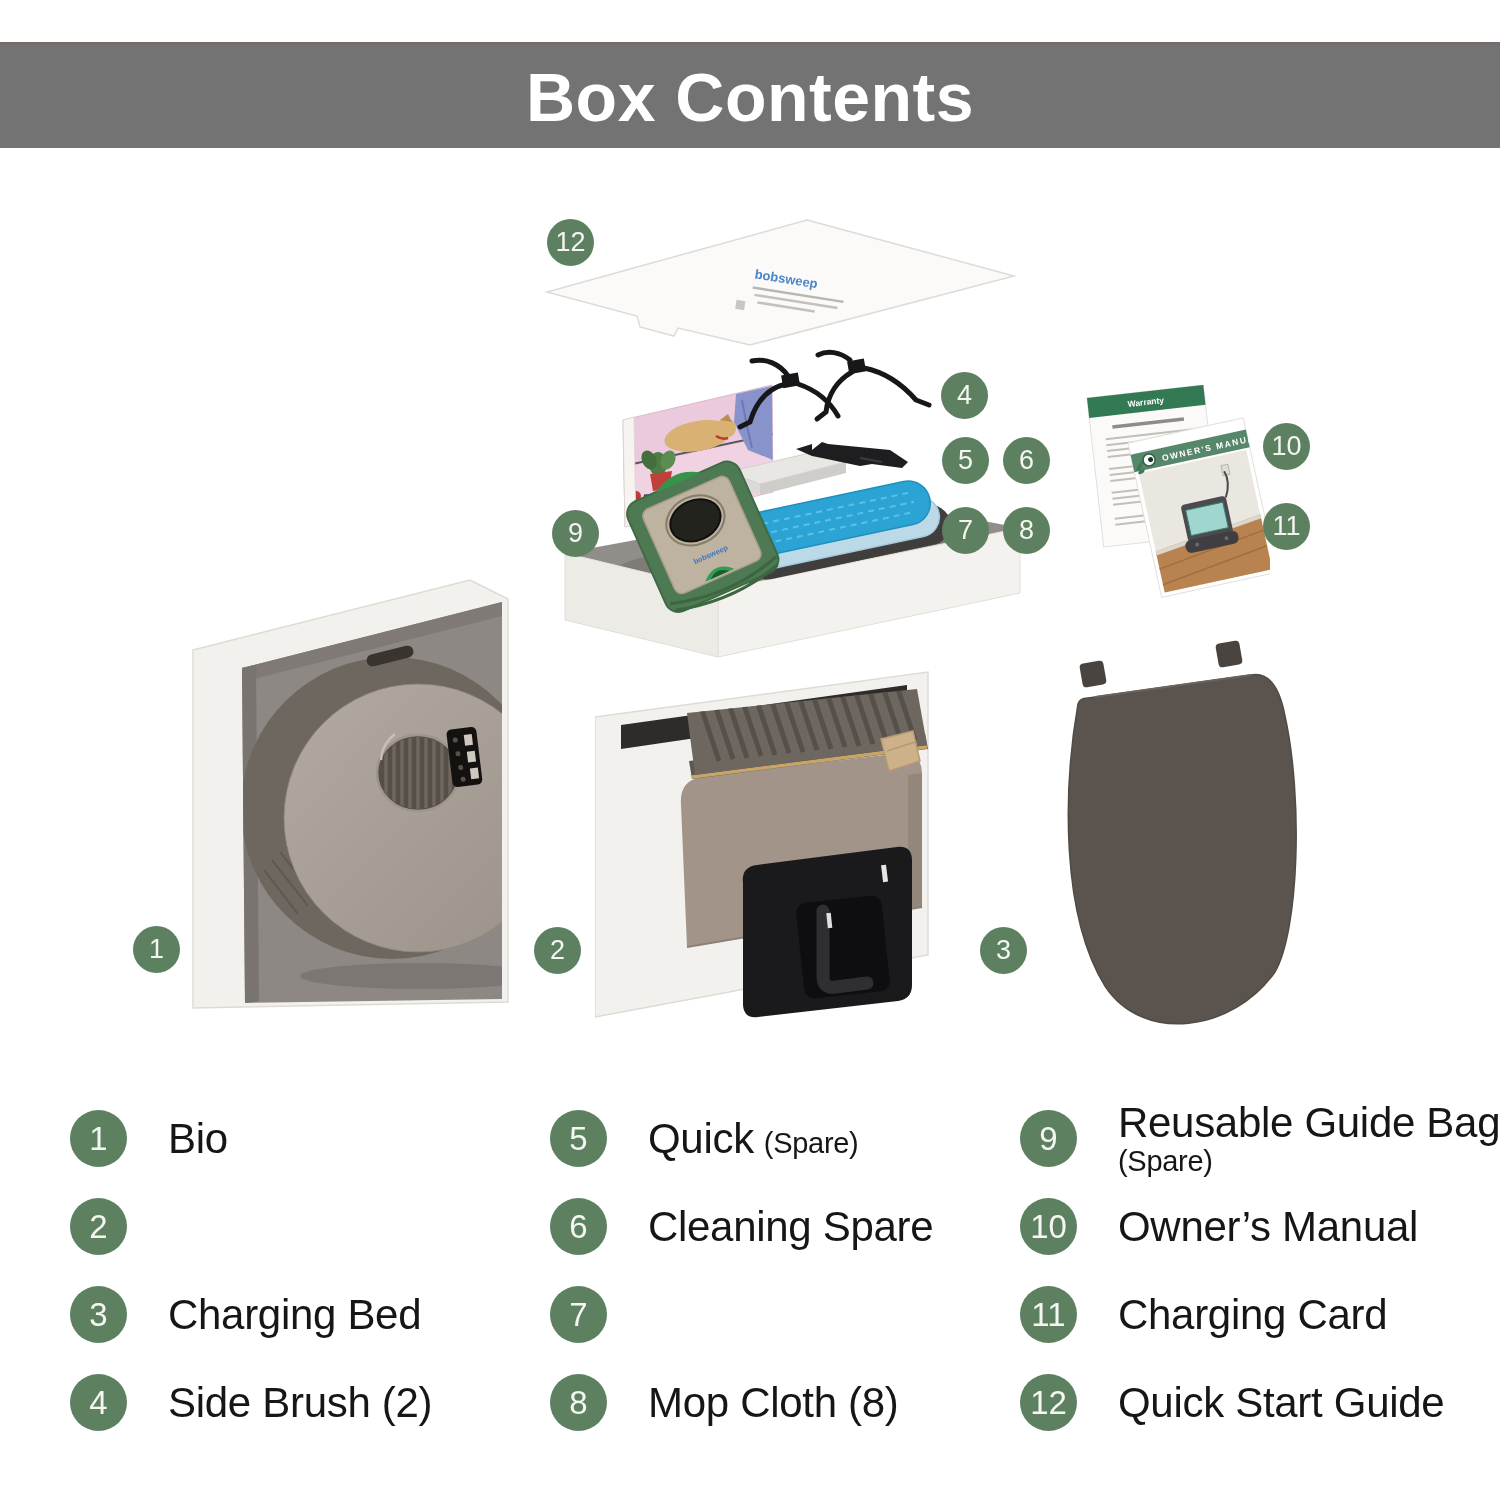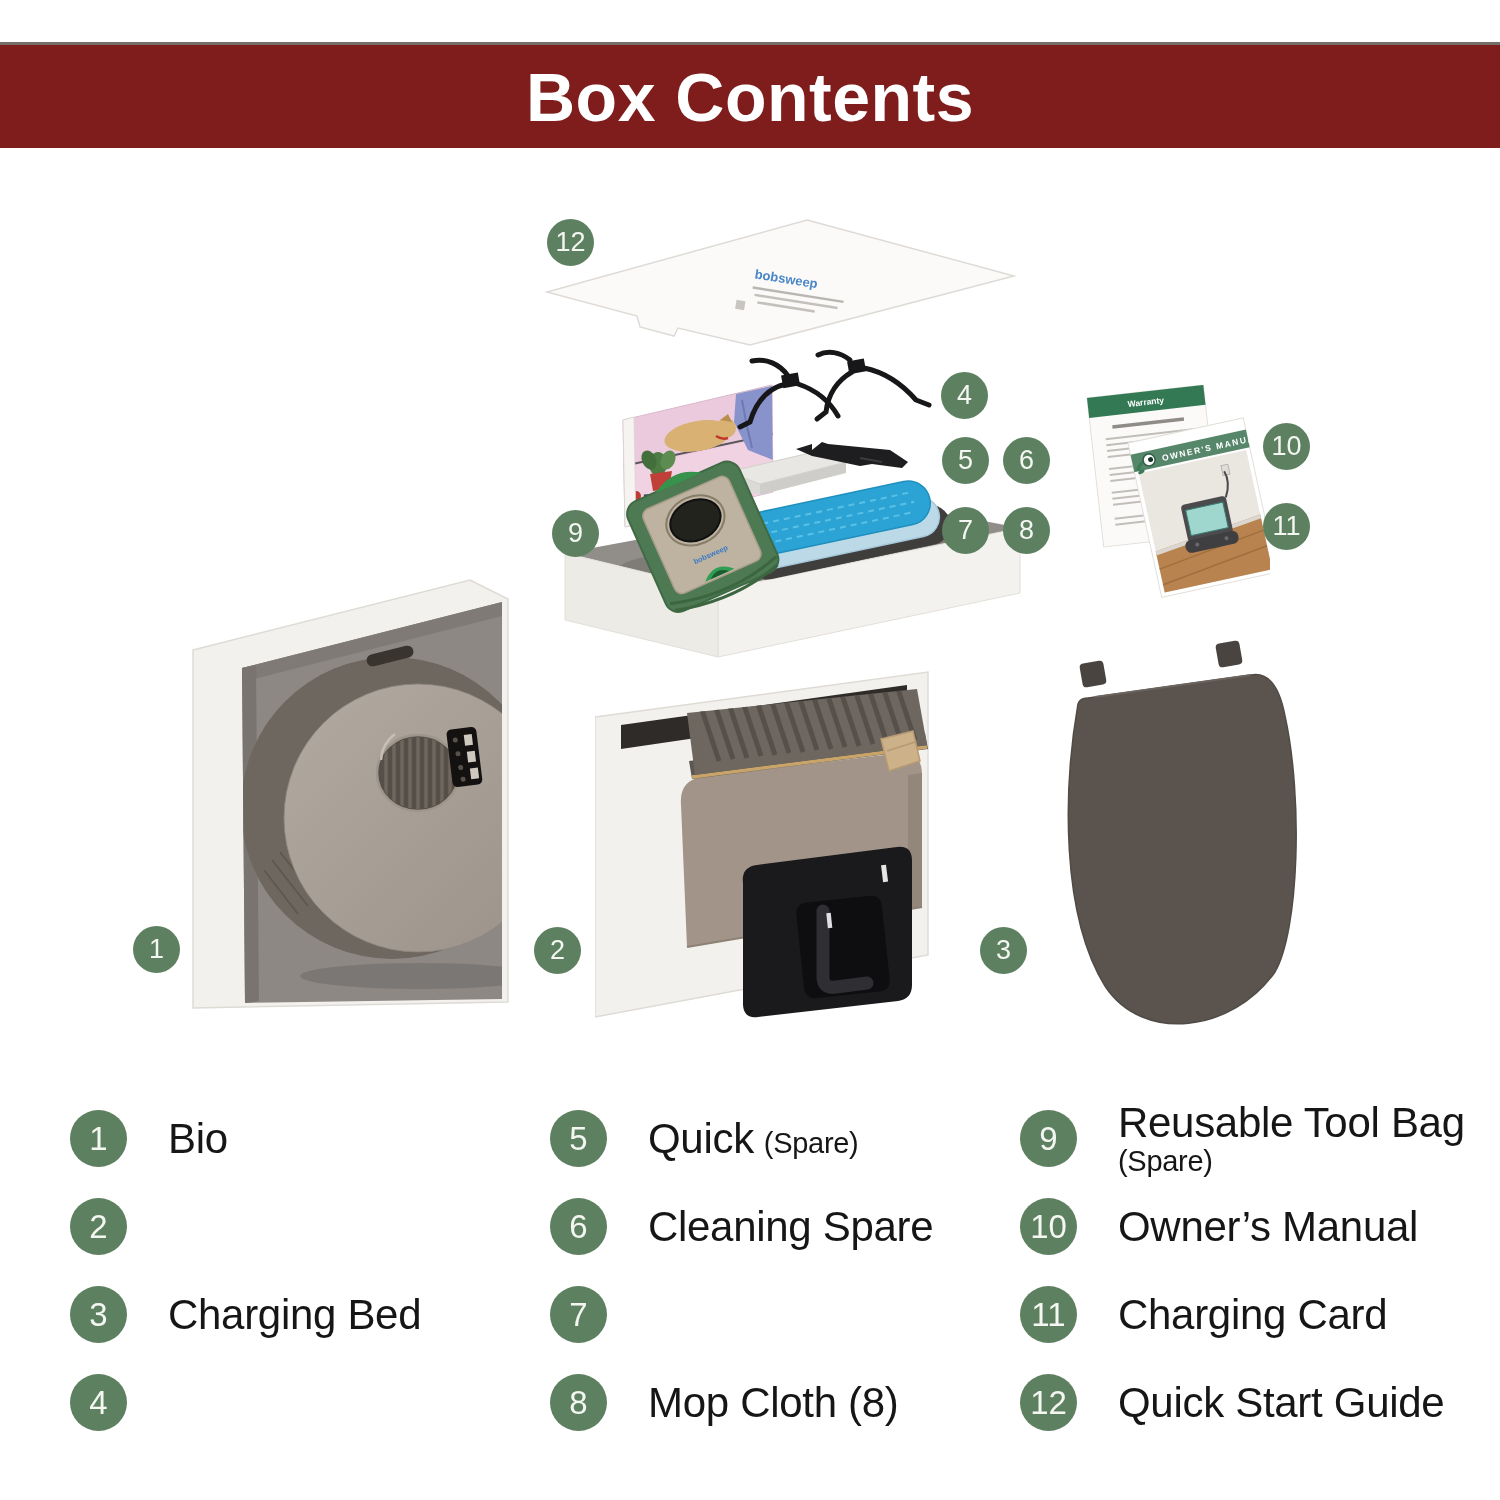--- a/index.html
+++ b/index.html
@@ -1,19 +1,19 @@
 <!DOCTYPE html>
 <html><head>
 <meta charset="utf-8">
 <style>
   html,body{margin:0;padding:0;background:#ffffff;}
   .page{position:relative;width:1500px;height:1500px;background:#ffffff;overflow:hidden;
         font-family:"Liberation Sans",sans-serif;}
   
-  .header{position:absolute;left:0;top:42px;width:1500px;height:103px;background:#7f1d1d;
+  .header{position:absolute;left:0;top:42px;width:1500px;height:103px;background:#737373;
           border-top:3px solid #746d6a;display:flex;align-items:center;justify-content:center;}
   .header h1{margin:0;color:#ffffff;font-size:68px;font-weight:bold;letter-spacing:0.5px;}
   
   .callout{position:absolute;width:47px;height:47px;border-radius:50%;background:#5d8060;
            color:#f4f6f1;display:flex;align-items:center;justify-content:center;
            font-size:27px;font-weight:400;line-height:1;}
   
   .litem{position:absolute;height:57px;display:flex;align-items:center;gap:41px;}
   .lbadge{width:57px;height:57px;border-radius:50%;background:#5d8060;color:#f4f6f1;
           flex:0 0 57px;display:flex;align-items:center;justify-content:center;
@@ -273,41 +273,42 @@
   </div>
   <div class="litem" style="left:70px;top:1198px;">
     <span class="lbadge">2</span>
   </div>
   <div class="litem" style="left:70px;top:1286px;">
     <span class="lbadge">3</span>
     <span class="llabel">Charging Bed</span>
   </div>
   <div class="litem" style="left:70px;top:1374px;">
     <span class="lbadge">4</span>
+    <span class="llabel">Side Brush (2)</span>
   </div>
 
   <div class="litem" style="left:550px;top:1110px;">
     <span class="lbadge">5</span>
     <span class="llabel"><span>Quick</span><small class="note-inline">(Spare)</small></span>
   </div>
   <div class="litem" style="left:550px;top:1198px;">
     <span class="lbadge">6</span>
     <span class="llabel">Cleaning Spare</span>
   </div>
   <div class="litem" style="left:550px;top:1286px;">
     <span class="lbadge">7</span>
   </div>
   <div class="litem" style="left:550px;top:1374px;">
     <span class="lbadge">8</span>
     <span class="llabel">Mop Cloth (8)</span>
   </div>
 
   <div class="litem" style="left:1020px;top:1110px;">
     <span class="lbadge">9</span>
-    <span class="llabel"><span>Reusable Tool Bag</span><small class="note-block">(Spare)</small></span>
+    <span class="llabel"><span>Reusable Guide Bag</span><small class="note-block">(Spare)</small></span>
   </div>
   <div class="litem" style="left:1020px;top:1198px;">
     <span class="lbadge">10</span>
     <span class="llabel">Owner’s Manual</span>
   </div>
   <div class="litem" style="left:1020px;top:1286px;">
     <span class="lbadge">11</span>
     <span class="llabel">Charging Card</span>
   </div>
   <div class="litem" style="left:1020px;top:1374px;">

